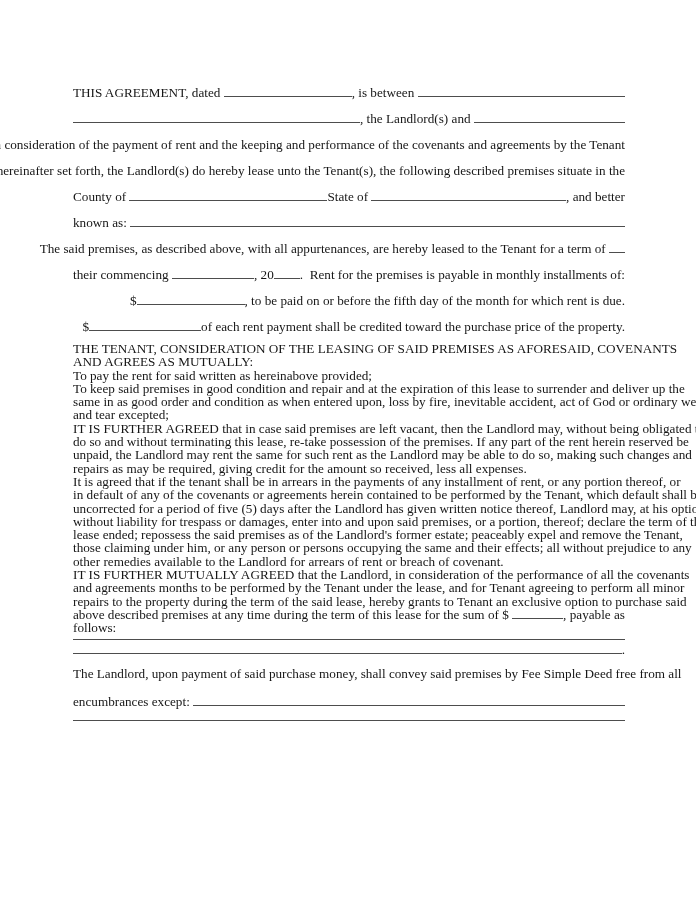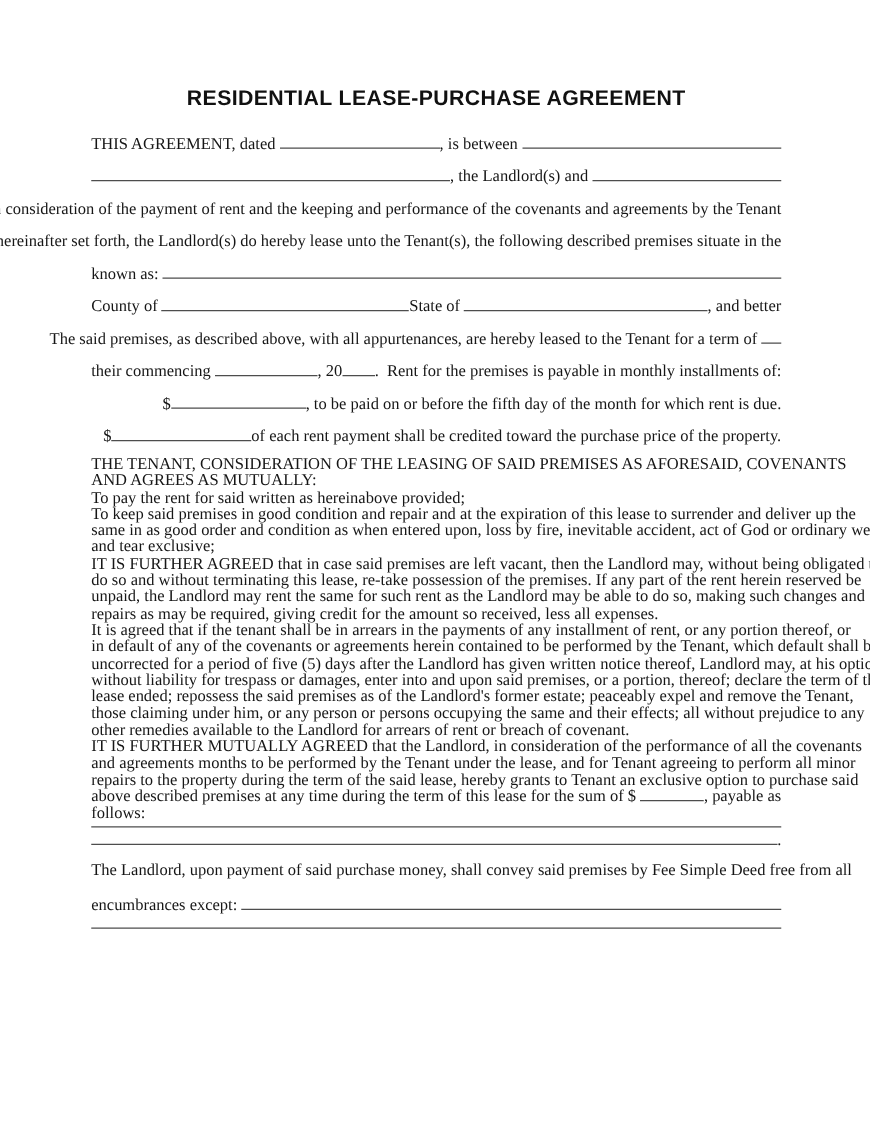--- a/index.html
+++ b/index.html
@@ -56,45 +56,44 @@
   .k-wide .line  { line-height: 28px; }
 
   
   .b-parties   { margin-top: 12px; }
   .b-covenants { margin-top: 2px; }
 </style>
 </head>
 <body>
 
 <div class="page">
-  <h1 class="doc-title">RESIDENTIAL LEASE-PURCHASE AGREEMENT</h1>
   <div id="doc-body">
       <div class="block k-form b-parties">
         <div class="line"><span class="txt">THIS AGREEMENT, dated </span><span class="fill" style="width: 128px;"></span><span class="txt">, is between </span><span class="fill grow"></span></div>
         <div class="line"><span class="fill" style="width: 287px;"></span><span class="txt">, the Landlord(s) and </span><span class="fill grow"></span></div>
       </div>
       <div class="block k-form b-consideration">
         <div class="line"><span class="txt">In consideration of the payment of rent and the keeping and performance of the covenants and agreements by the Tenant</span></div>
         <div class="line"><span class="txt">hereinafter set forth, the Landlord(s) do hereby lease unto the Tenant(s), the following described premises situate in the</span></div>
+        <div class="line"><span class="txt">County of </span><span class="fill" style="width: 198px;"></span><span class="txt">State of </span><span class="fill grow"></span><span class="txt">, and better</span></div>
         <div class="line"><span class="txt">known as: </span><span class="fill grow"></span></div>
-        <div class="line"><span class="txt">County of </span><span class="fill" style="width: 198px;"></span><span class="txt">State of </span><span class="fill grow"></span><span class="txt">, and better</span></div>
       </div>
       <div class="block k-form b-term-rent">
         <div class="line"><span class="txt">The said premises, as described above, with all appurtenances, are hereby leased to the Tenant for a term of </span><span class="fill grow"></span></div>
         <div class="line"><span class="txt">their commencing </span><span class="fill grow"></span><span class="txt">, 20</span><span class="fill" style="width: 26px;"></span><span class="txt">.  Rent for the premises is payable in monthly installments of:</span></div>
         <div class="line"><span class="txt">$</span><span class="fill" style="width: 108px;"></span><span class="txt">, to be paid on or before the fifth day of the month for which rent is due.</span></div>
         <div class="line"><span class="txt">$</span><span class="fill" style="width: 112px;"></span><span class="txt">of each rent payment shall be credited toward the purchase price of the property.</span></div>
       </div>
       <div class="block k-dense b-covenants">
         <div class="line"><span class="txt">THE TENANT, CONSIDERATION OF THE LEASING OF SAID PREMISES AS AFORESAID, COVENANTS</span></div>
         <div class="line"><span class="txt">AND AGREES AS MUTUALLY:</span></div>
         <div class="line"><span class="txt">To pay the rent for said written as hereinabove provided;</span></div>
         <div class="line"><span class="txt">To keep said premises in good condition and repair and at the expiration of this lease to surrender and deliver up the</span></div>
         <div class="line"><span class="txt">same in as good order and condition as when entered upon, loss by fire, inevitable accident, act of God or ordinary wear</span></div>
-        <div class="line"><span class="txt">and tear exclusive;</span></div>
+        <div class="line"><span class="txt">and tear excepted;</span></div>
         <div class="line"><span class="txt">IT IS FURTHER AGREED that in case said premises are left vacant, then the Landlord may, without being obligated to</span></div>
         <div class="line"><span class="txt">do so and without terminating this lease, re-take possession of the premises. If any part of the rent herein reserved be</span></div>
         <div class="line"><span class="txt">unpaid, the Landlord may rent the same for such rent as the Landlord may be able to do so, making such changes and</span></div>
         <div class="line"><span class="txt">repairs as may be required, giving credit for the amount so received, less all expenses.</span></div>
         <div class="line"><span class="txt">It is agreed that if the tenant shall be in arrears in the payments of any installment of rent, or any portion thereof, or</span></div>
         <div class="line"><span class="txt">in default of any of the covenants or agreements herein contained to be performed by the Tenant, which default shall be</span></div>
         <div class="line"><span class="txt">uncorrected for a period of five (5) days after the Landlord has given written notice thereof, Landlord may, at his option,</span></div>
         <div class="line"><span class="txt">without liability for trespass or damages, enter into and upon said premises, or a portion, thereof; declare the term of this</span></div>
         <div class="line"><span class="txt">lease ended; repossess the said premises as of the Landlord's former estate; peaceably expel and remove the Tenant,</span></div>
         <div class="line"><span class="txt">those claiming under him, or any person or persons occupying the same and their effects; all without prejudice to any</span></div>

